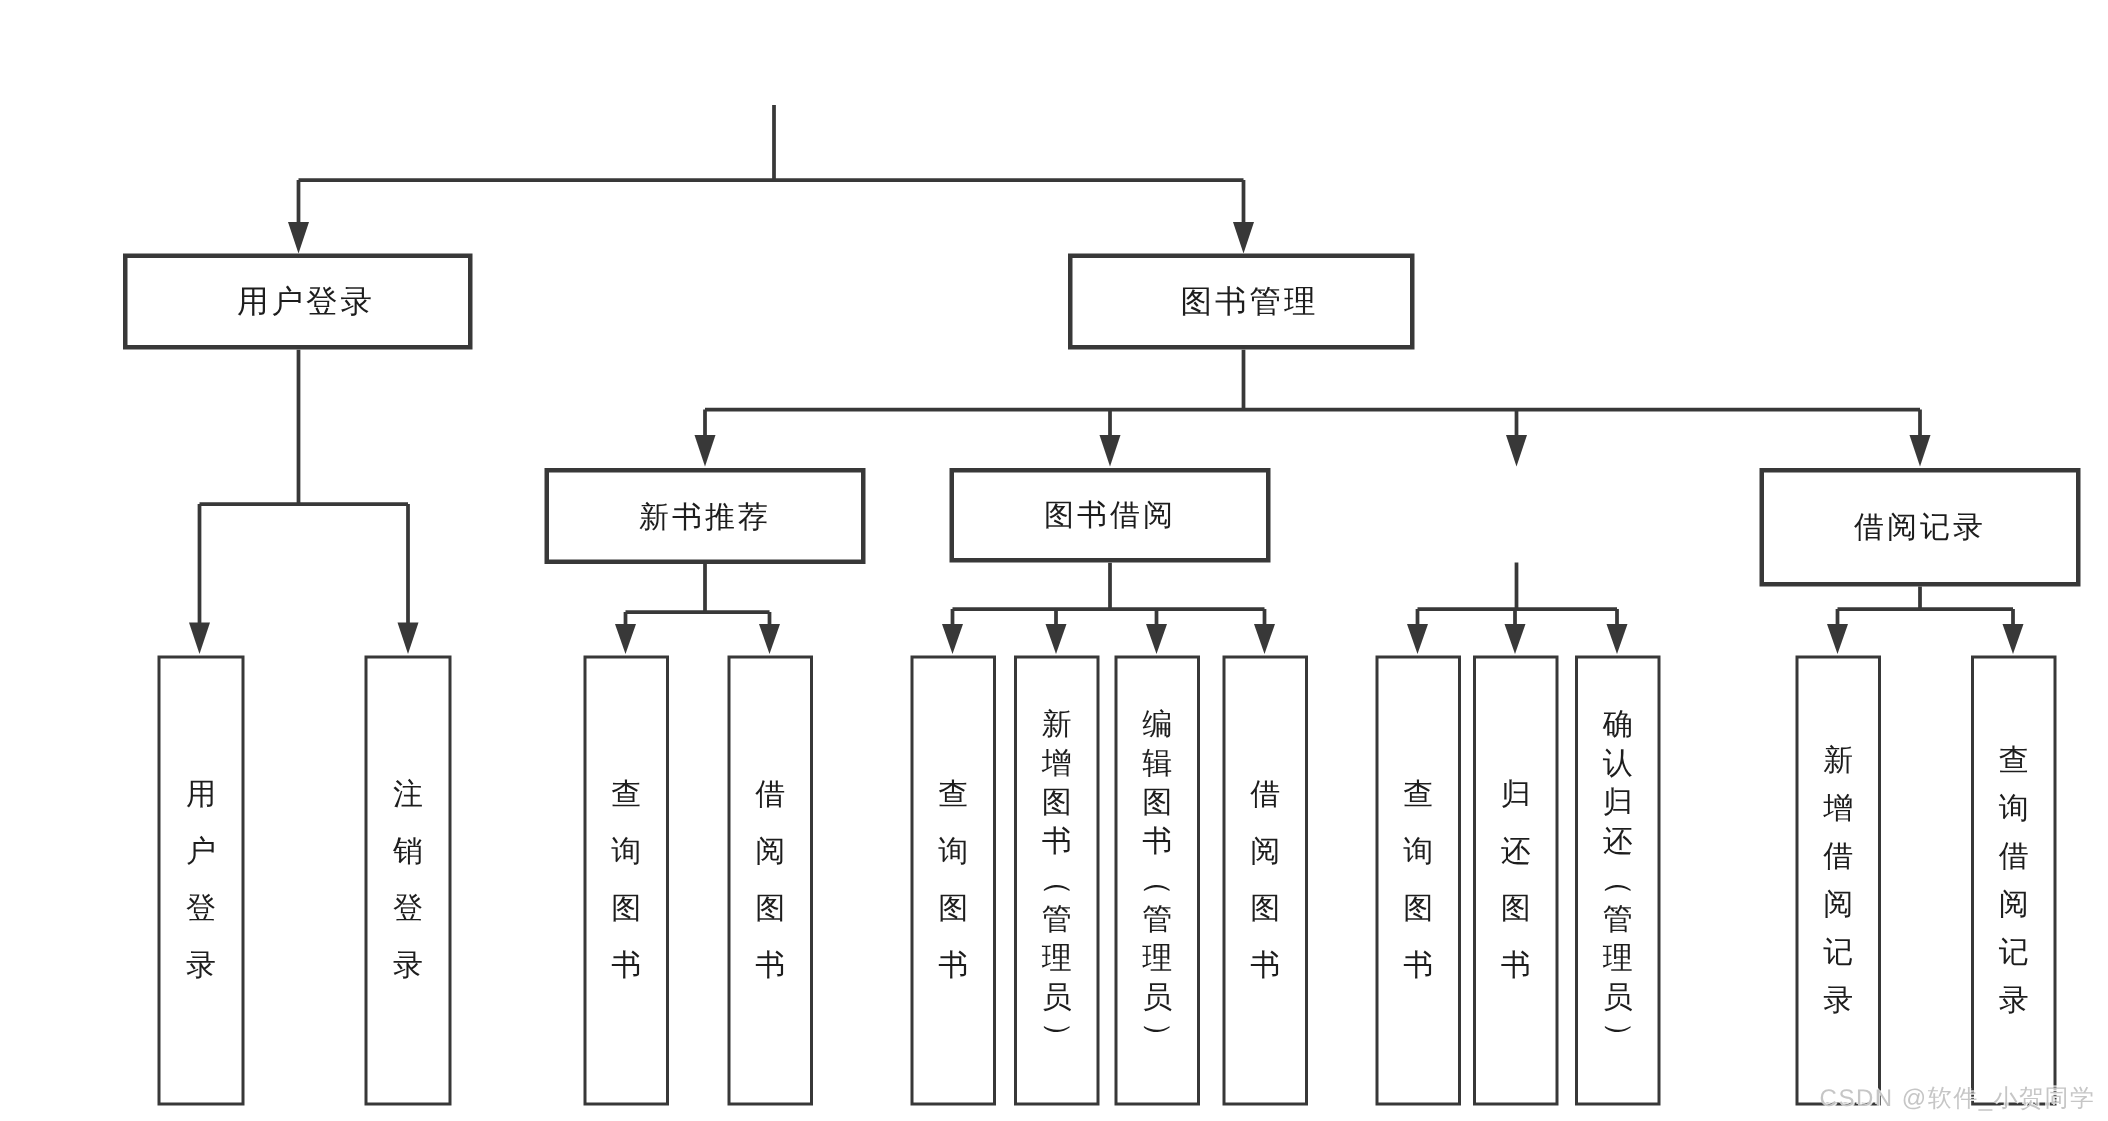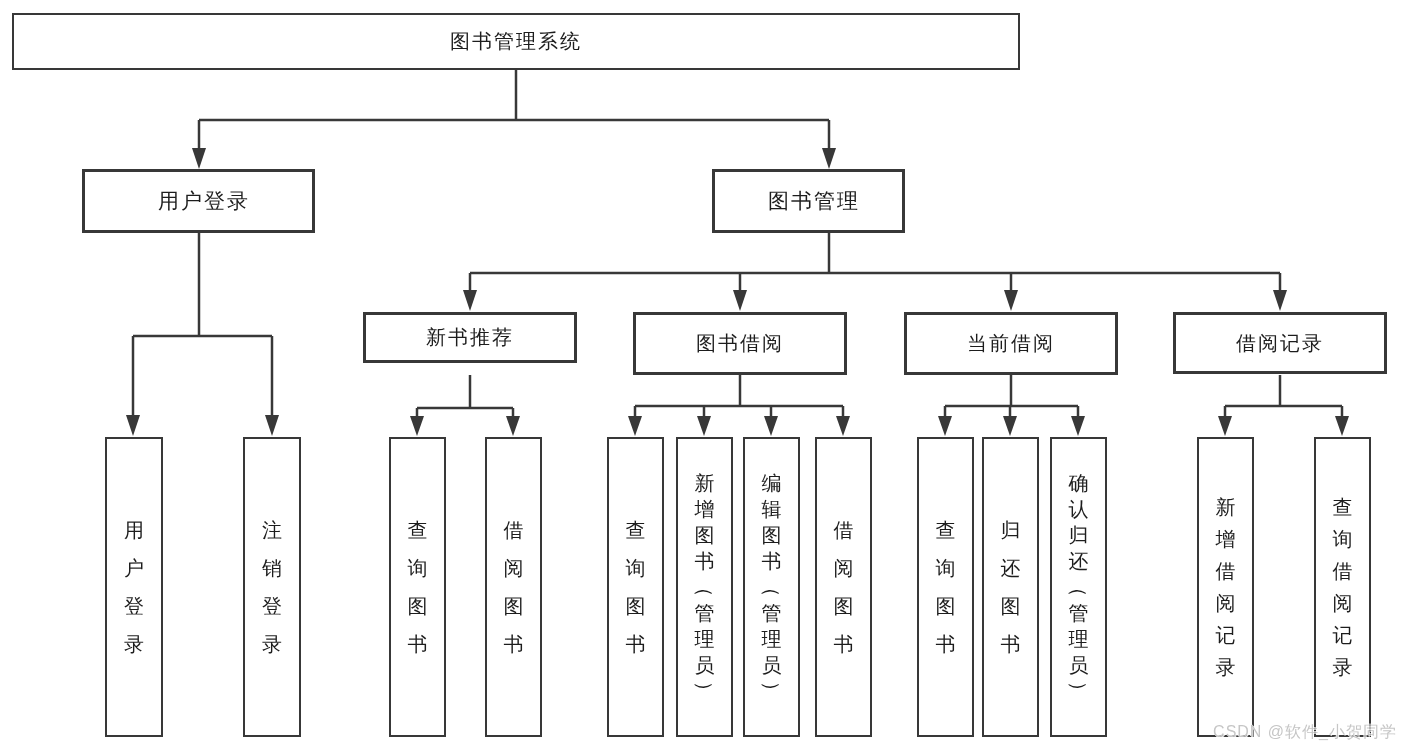--- a/index.html
+++ b/index.html
@@ -104,41 +104,35 @@
     <g>
       <line x1="1280" y1="375" x2="1280" y2="406"></line>
       <line x1="1225" y1="406" x2="1342" y2="406"></line>
       <line x1="1225" y1="406" x2="1225" y2="418"></line>
       <polygon points="1218,416 1232,416 1225,436" stroke="none"></polygon>
       <line x1="1342" y1="406" x2="1342" y2="418"></line>
       <polygon points="1335,416 1349,416 1342,436" stroke="none"></polygon>
     </g>
   </svg>
 
-  <div class="box thin root-box" style="left:12px;top:13px;width:1008px;height:57px;">
-    <span class="label-h">图书管理系统</span>
-  </div>
 
   <div class="box l2-box" style="left:82px;top:169px;width:233px;height:64px;">
     <span class="label-h">用户登录</span>
   </div>
-  <div class="box l2-box" style="left:712px;top:169px;width:193px;height:64px;">
+  <div class="box l2-box" style="left:712px;top:169px;width:231px;height:64px;">
     <span class="label-h">图书管理</span>
   </div>
 
-  <div class="box" style="left:363px;top:312px;width:214px;height:51px;">
+  <div class="box" style="left:363px;top:312px;width:214px;height:64px;">
     <span class="label-h">新书推荐</span>
   </div>
   <div class="box" style="left:633px;top:312px;width:214px;height:63px;">
     <span class="label-h">图书借阅</span>
   </div>
-  <div class="box" style="left:904px;top:312px;width:214px;height:63px;">
-    <span class="label-h">当前借阅</span>
-  </div>
-  <div class="box" style="left:1173px;top:312px;width:214px;height:62px;">
+  <div class="box" style="left:1173px;top:312px;width:214px;height:79px;">
     <span class="label-h">借阅记录</span>
   </div>
 
   <div class="vbox" style="left: 105px; top: 437px; width: 58px; height: 300px; row-gap: 18px;">
       <span class="vchar">用</span>
       <span class="vchar">户</span>
       <span class="vchar">登</span>
       <span class="vchar">录</span>
     </div>
   <div class="vbox" style="left: 243px; top: 437px; width: 58px; height: 300px; row-gap: 18px;">

